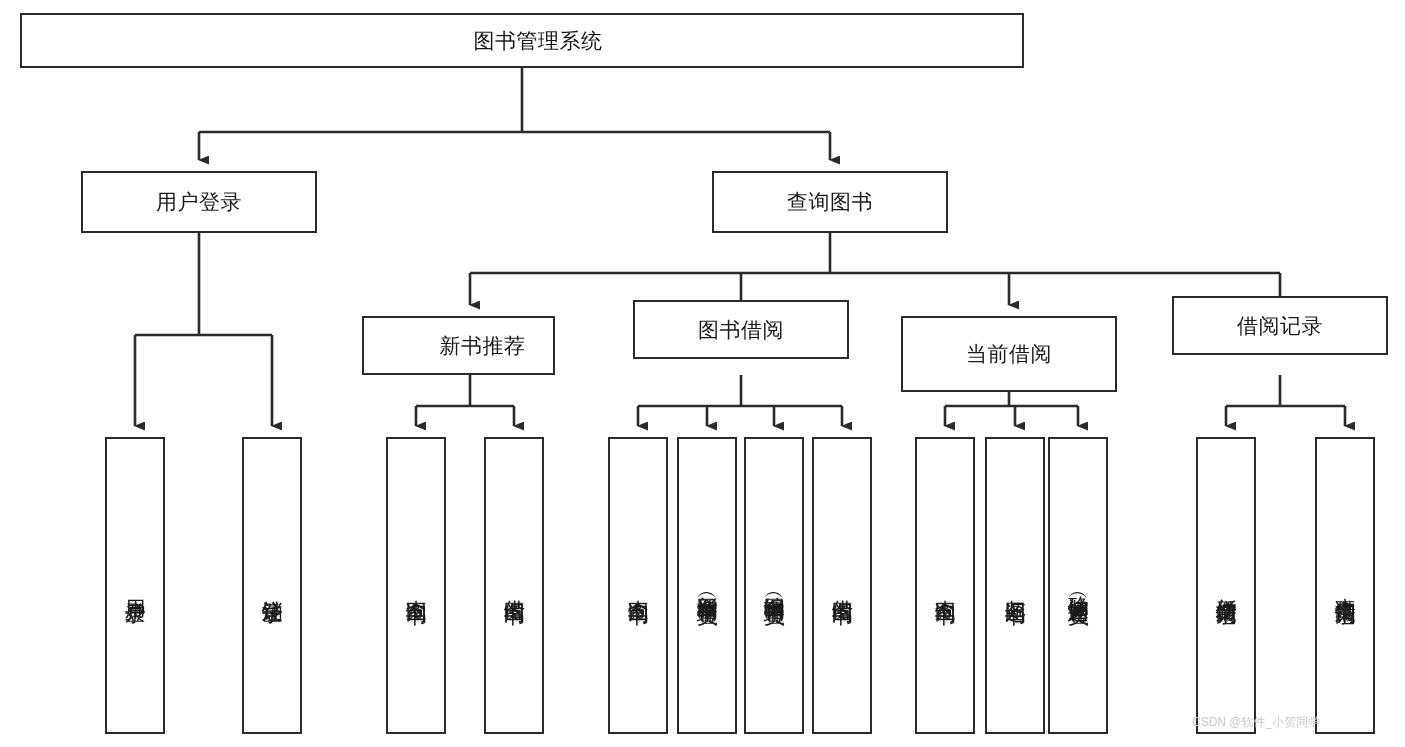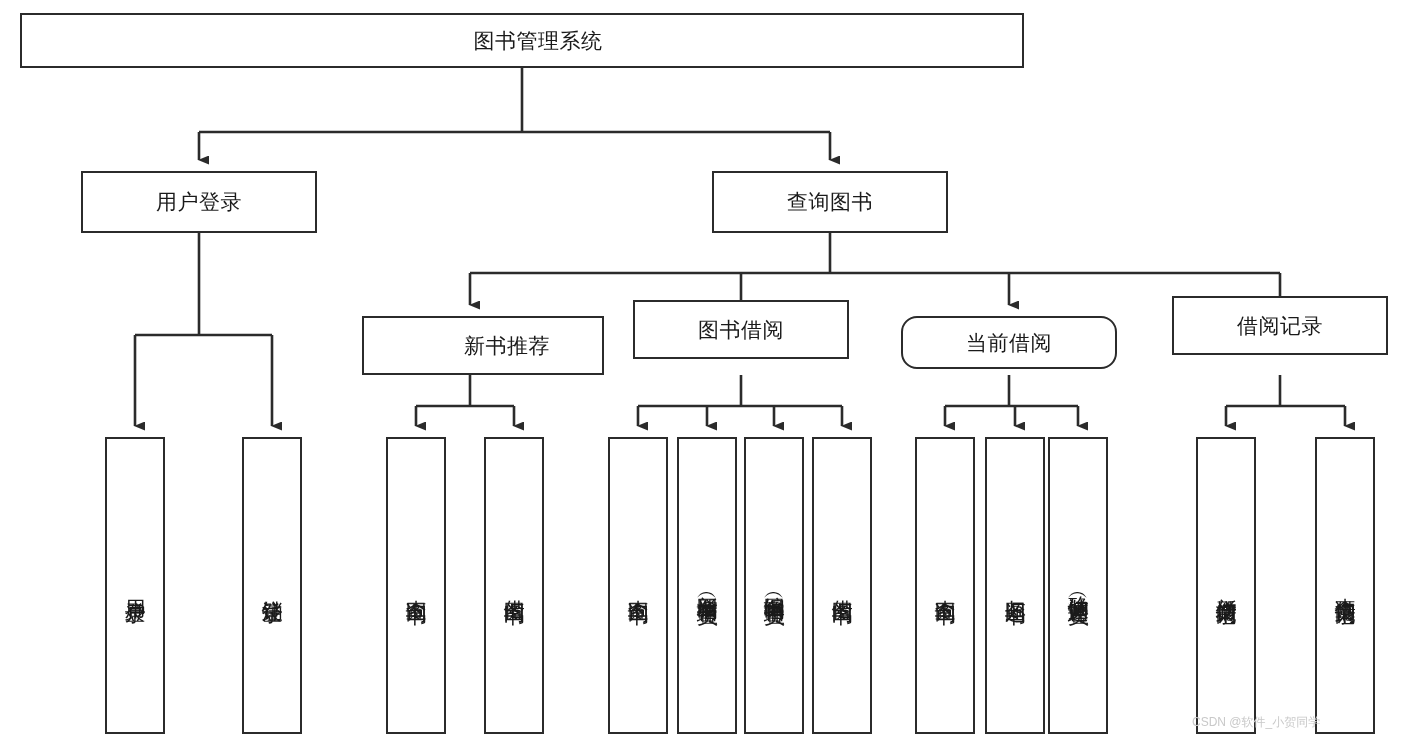--- a/index.html
+++ b/index.html
@@ -127,27 +127,27 @@
     <span class="node-label">图书管理系统</span>
   </div>
 
   <div class="node horiz" style="left:81px; top:171px; width:236px; height:62px;">
     <span class="node-label">用户登录</span>
   </div>
   <div class="node horiz" style="left:712px; top:171px; width:236px; height:62px;">
     <span class="node-label">查询图书</span>
   </div>
 
-  <div class="node horiz" style="left:362px; top:316px; width:242px; height:59px;padding-left:48px;">
+  <div class="node horiz" style="left:362px; top:316px; width:193px; height:59px;padding-left:48px;">
     <span class="node-label">新书推荐</span>
   </div>
   <div class="node horiz" style="left:633px; top:300px; width:216px; height:59px;">
     <span class="node-label">图书借阅</span>
   </div>
-  <div class="node horiz" style="left:901px; top:316px; width:216px; height:53px;border-radius:16px;">
+  <div class="node horiz" style="left:901px; top:316px; width:216px; height:76px;">
     <span class="node-label">当前借阅</span>
   </div>
   <div class="node horiz" style="left:1172px; top:296px; width:216px; height:59px;">
     <span class="node-label">借阅记录</span>
   </div>
 
   <div class="node vert" style="left:105px; top:437px; width:60px; height:297px;">
     <span class="node-label">用户登录</span>
   </div>
   <div class="node vert" style="left:242px; top:437px; width:60px; height:297px;">

